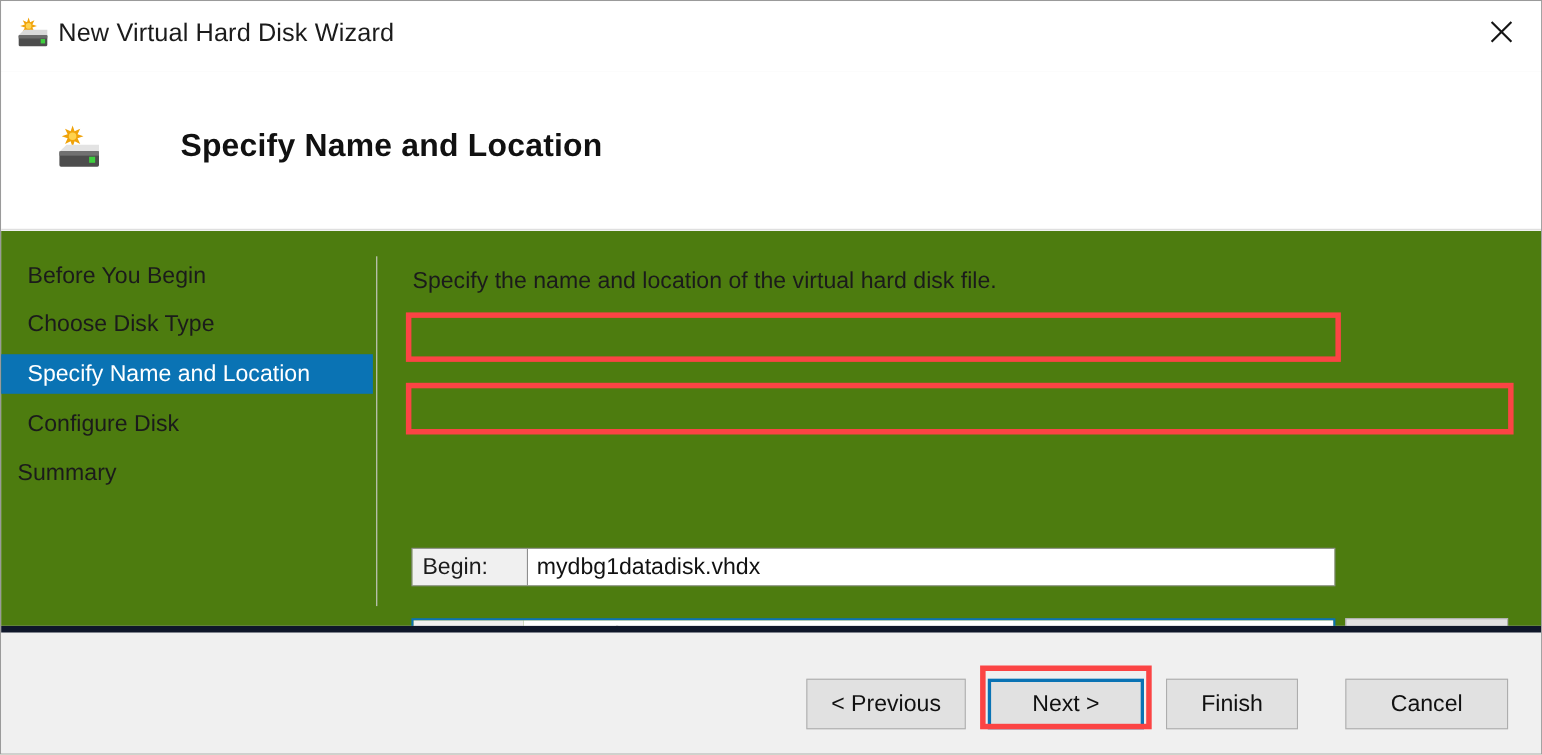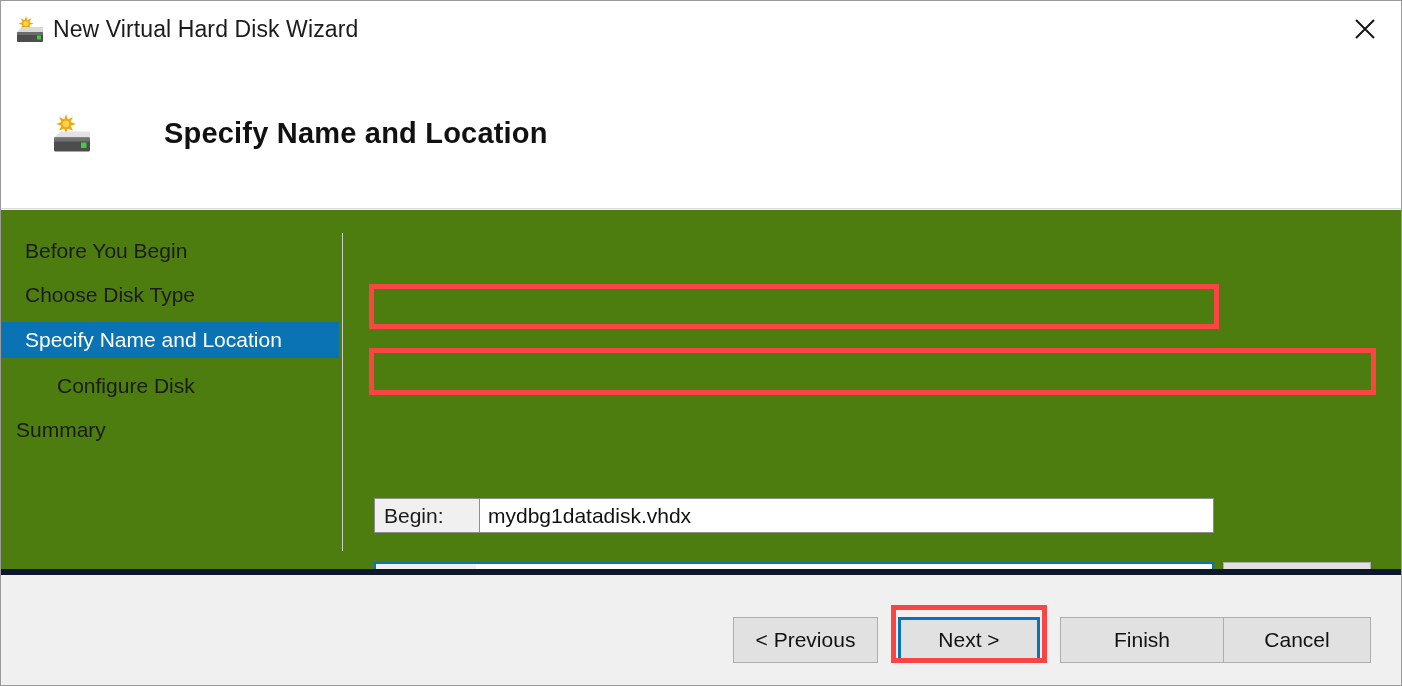--- a/index.html
+++ b/index.html
@@ -228,21 +228,21 @@
     align-items: center;
     justify-content: center;
     cursor: default;
     white-space: nowrap;
   }
   #btn-previous { left: 732px; width: 145px; }
   #btn-next {
     left: 897px; width: 142px;
     border: 3px solid #0a73b4;
   }
-  #btn-finish { left: 1059px; width: 164px; }
+  #btn-finish { left: 1059px; width: 120px; }
   #btn-cancel { left: 1222px; width: 148px; }
 </style>
 </head>
 <body>
 
 <div id="wizard">
 
   <div id="titlebar">
     <span id="title-icon">
       <svg width="34" height="32" viewBox="0 0 34 32">
@@ -279,25 +279,28 @@
     </span>
     <div id="banner-title">Specify Name and Location</div>
   </div>
 
   <div id="body-area">
 
     <div id="sidebar">
       <div class="nav-item" style="top:23px;">Before You Begin</div>
       <div class="nav-item" style="top:67px;">Choose Disk Type</div>
       <div class="nav-item selected" style="top:112px;">Specify Name and Location</div>
-      <div class="nav-item" style="top:158px;margin-left:32px;">Configure Disk</div>
+      <div class="nav-item" style="top:158px;">Configure Disk</div>
       <div class="nav-item" style="top:202px;padding-left:15px;">Summary</div>
       <div id="nav-divider"></div>
     </div>
 
+    <div id="main-panel">
+      <div id="intro-text">Specify the name and location of the virtual hard disk file.</div>
+    </div>
 
     <div id="name-row" class="field-row">
       <div class="field-label">Begin:</div>
       <div class="field-input">
           <span>mydbg1datadisk.vhdx</span>
         </div>
     </div>
 
     <div id="location-row" class="field-row">
       <div class="field-label">Location:</div>

